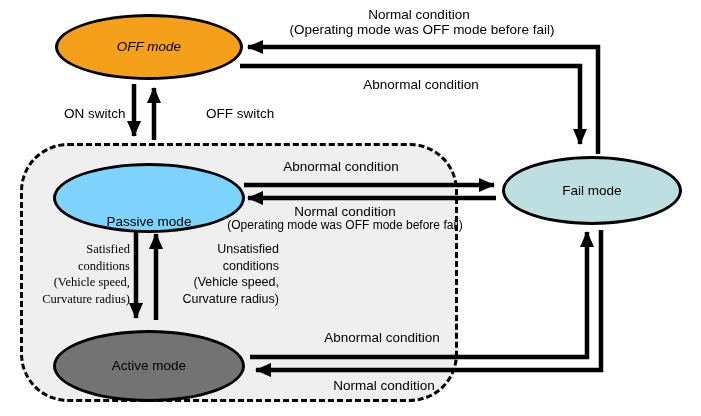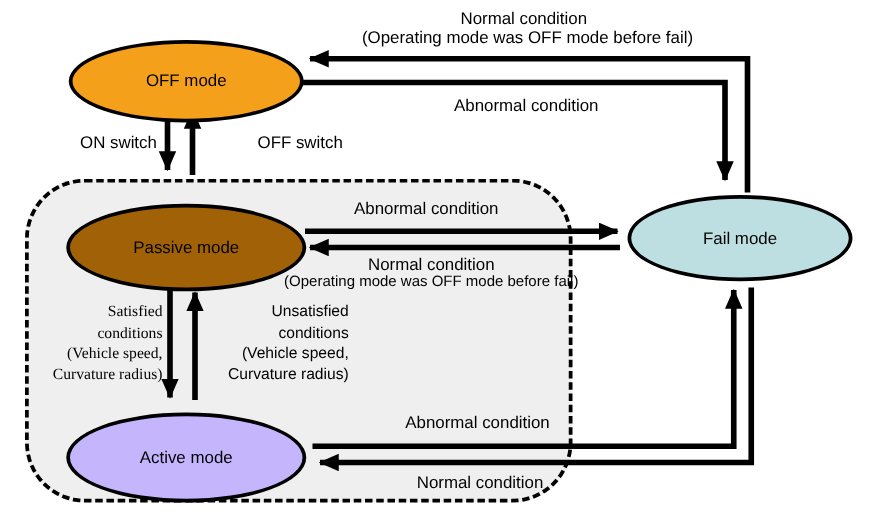--- a/index.html
+++ b/index.html
@@ -9,21 +9,21 @@
   }
   .region{
     position:absolute;left:20px;top:143px;width:432px;height:253px;
     background:#EFEFEF;border:3px dashed #000;border-radius:48px;
   }
   .node{
     position:absolute;border:3.5px solid #000;border-radius:50%;
     display:flex;align-items:center;justify-content:center;
     text-align:center;font-size:13.5px;line-height:16px;
   }
-  .node-off{left:55px;top:32px;width:182px;height:60px;}
+  .node-off{left:55px;top:14px;width:182px;height:60px;font-style:italic;}
   .node-passive{left:53px;top:163px;width:186px;height:64px;}
   .node-active{left:53px;top:330px;width:186px;height:66px;}
   .node-fail{left:502px;top:156px;width:174px;height:63px;}
   svg.arrows{position:absolute;left:0;top:0;width:701px;height:416px;}
   svg.arrows path{stroke:#000;stroke-width:4.5px;fill:none;}
   .lbl{position:absolute;font-size:13.5px;line-height:14px;white-space:nowrap;text-align:right;}
   .ctr{transform:translateX(-50%);text-align:center;}
   .small{font-size:12px;}
   .condblock{font-size:12.5px;line-height:16.5px;white-space:nowrap;}
   .rt{text-align:right;}
@@ -49,24 +49,24 @@
     <path d="M496,198 H248" marker-end="url(#ah)"></path>
     <path d="M136,230 V318" marker-end="url(#ah)"></path>
     <path d="M156,320 V234" marker-end="url(#ah)"></path>
     <path d="M250,357 H587 V232" marker-end="url(#ah)"></path>
     <path d="M601,230 V370 H256" marker-end="url(#ah)"></path>
   </svg>
 
   <div class="node node-off" style="background: rgb(245, 160, 27);">
     <span>OFF mode</span>
   </div>
-  <div class="node node-passive" style="background: #a16207;">
+  <div class="node node-passive" style="background: #7dd3fc; align-items: flex-end;">
     <span>Passive mode</span>
   </div>
-  <div class="node node-active" style="background: #c4b5fd;">
+  <div class="node node-active" style="background: #737373;">
     <span>Active mode</span>
   </div>
   <div class="node node-fail" style="background: rgb(190, 223, 226);">
     <span>
       <span>Fail mode</span><br>
     </span>
   </div>
 
   <div class="lbl ctr" style="left:419px;top:8px;">Normal condition</div>
   <div class="lbl ctr" style="left:422px;top:23px;">(Operating mode was OFF mode before fail)</div>

